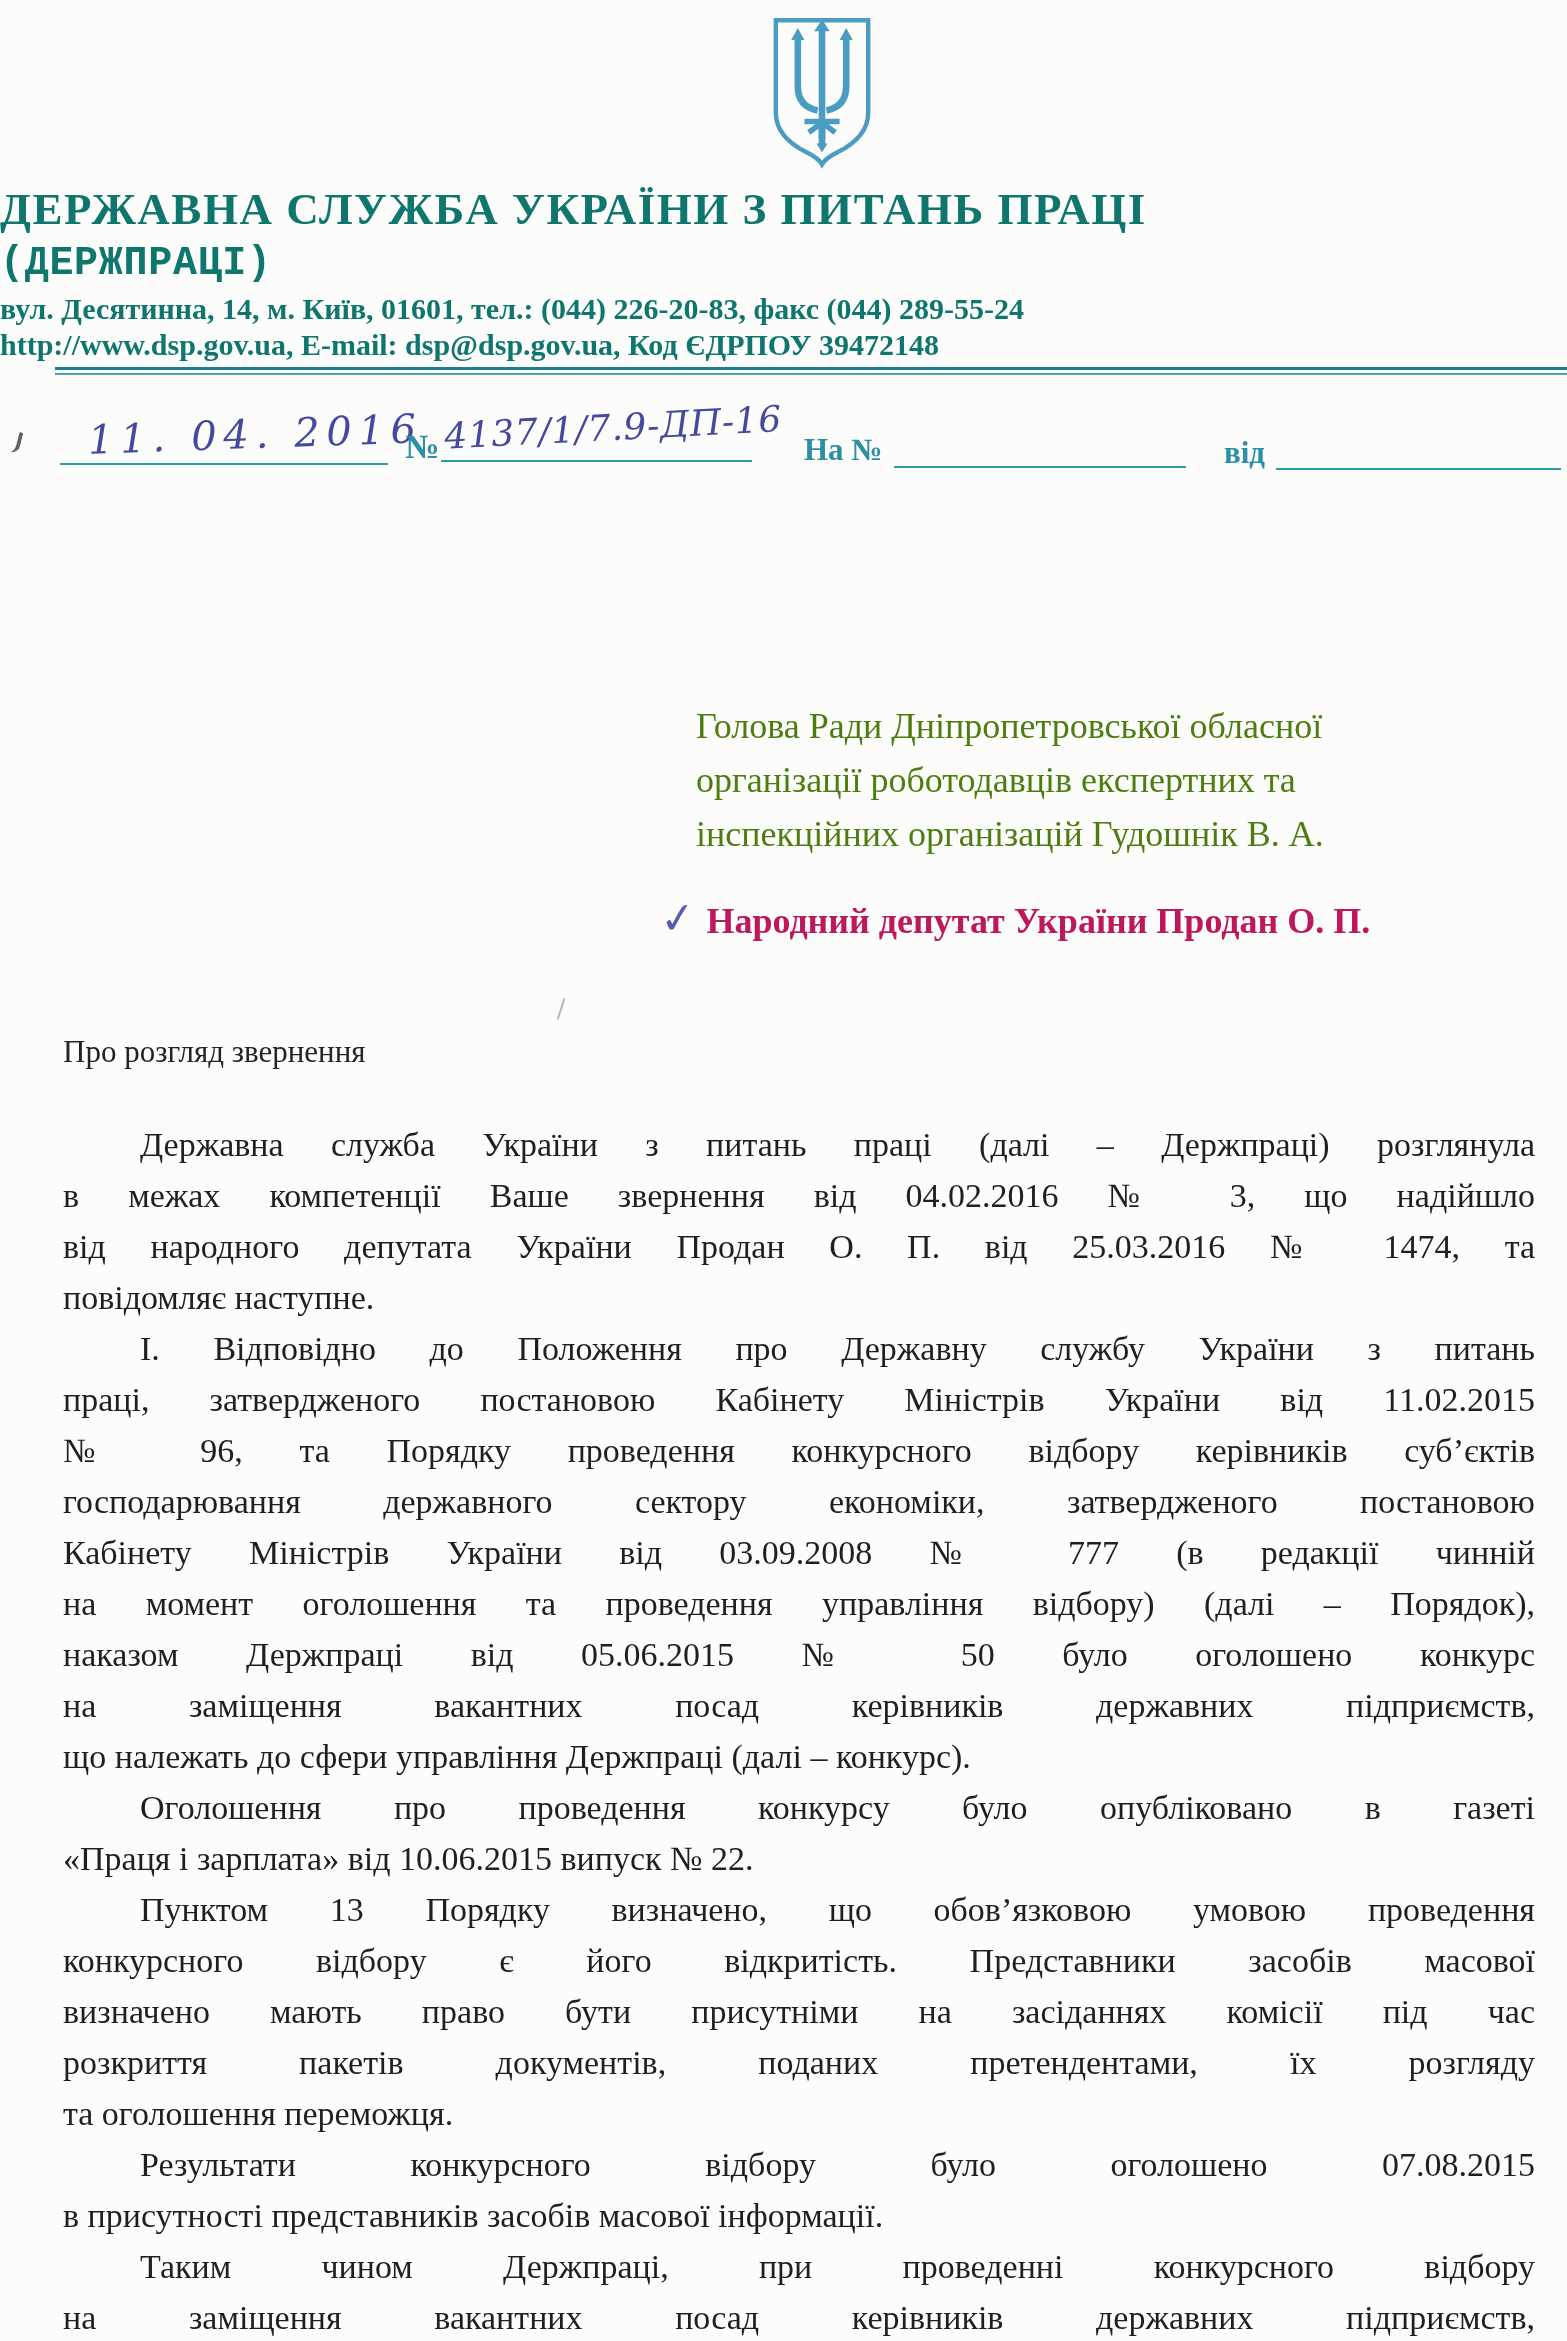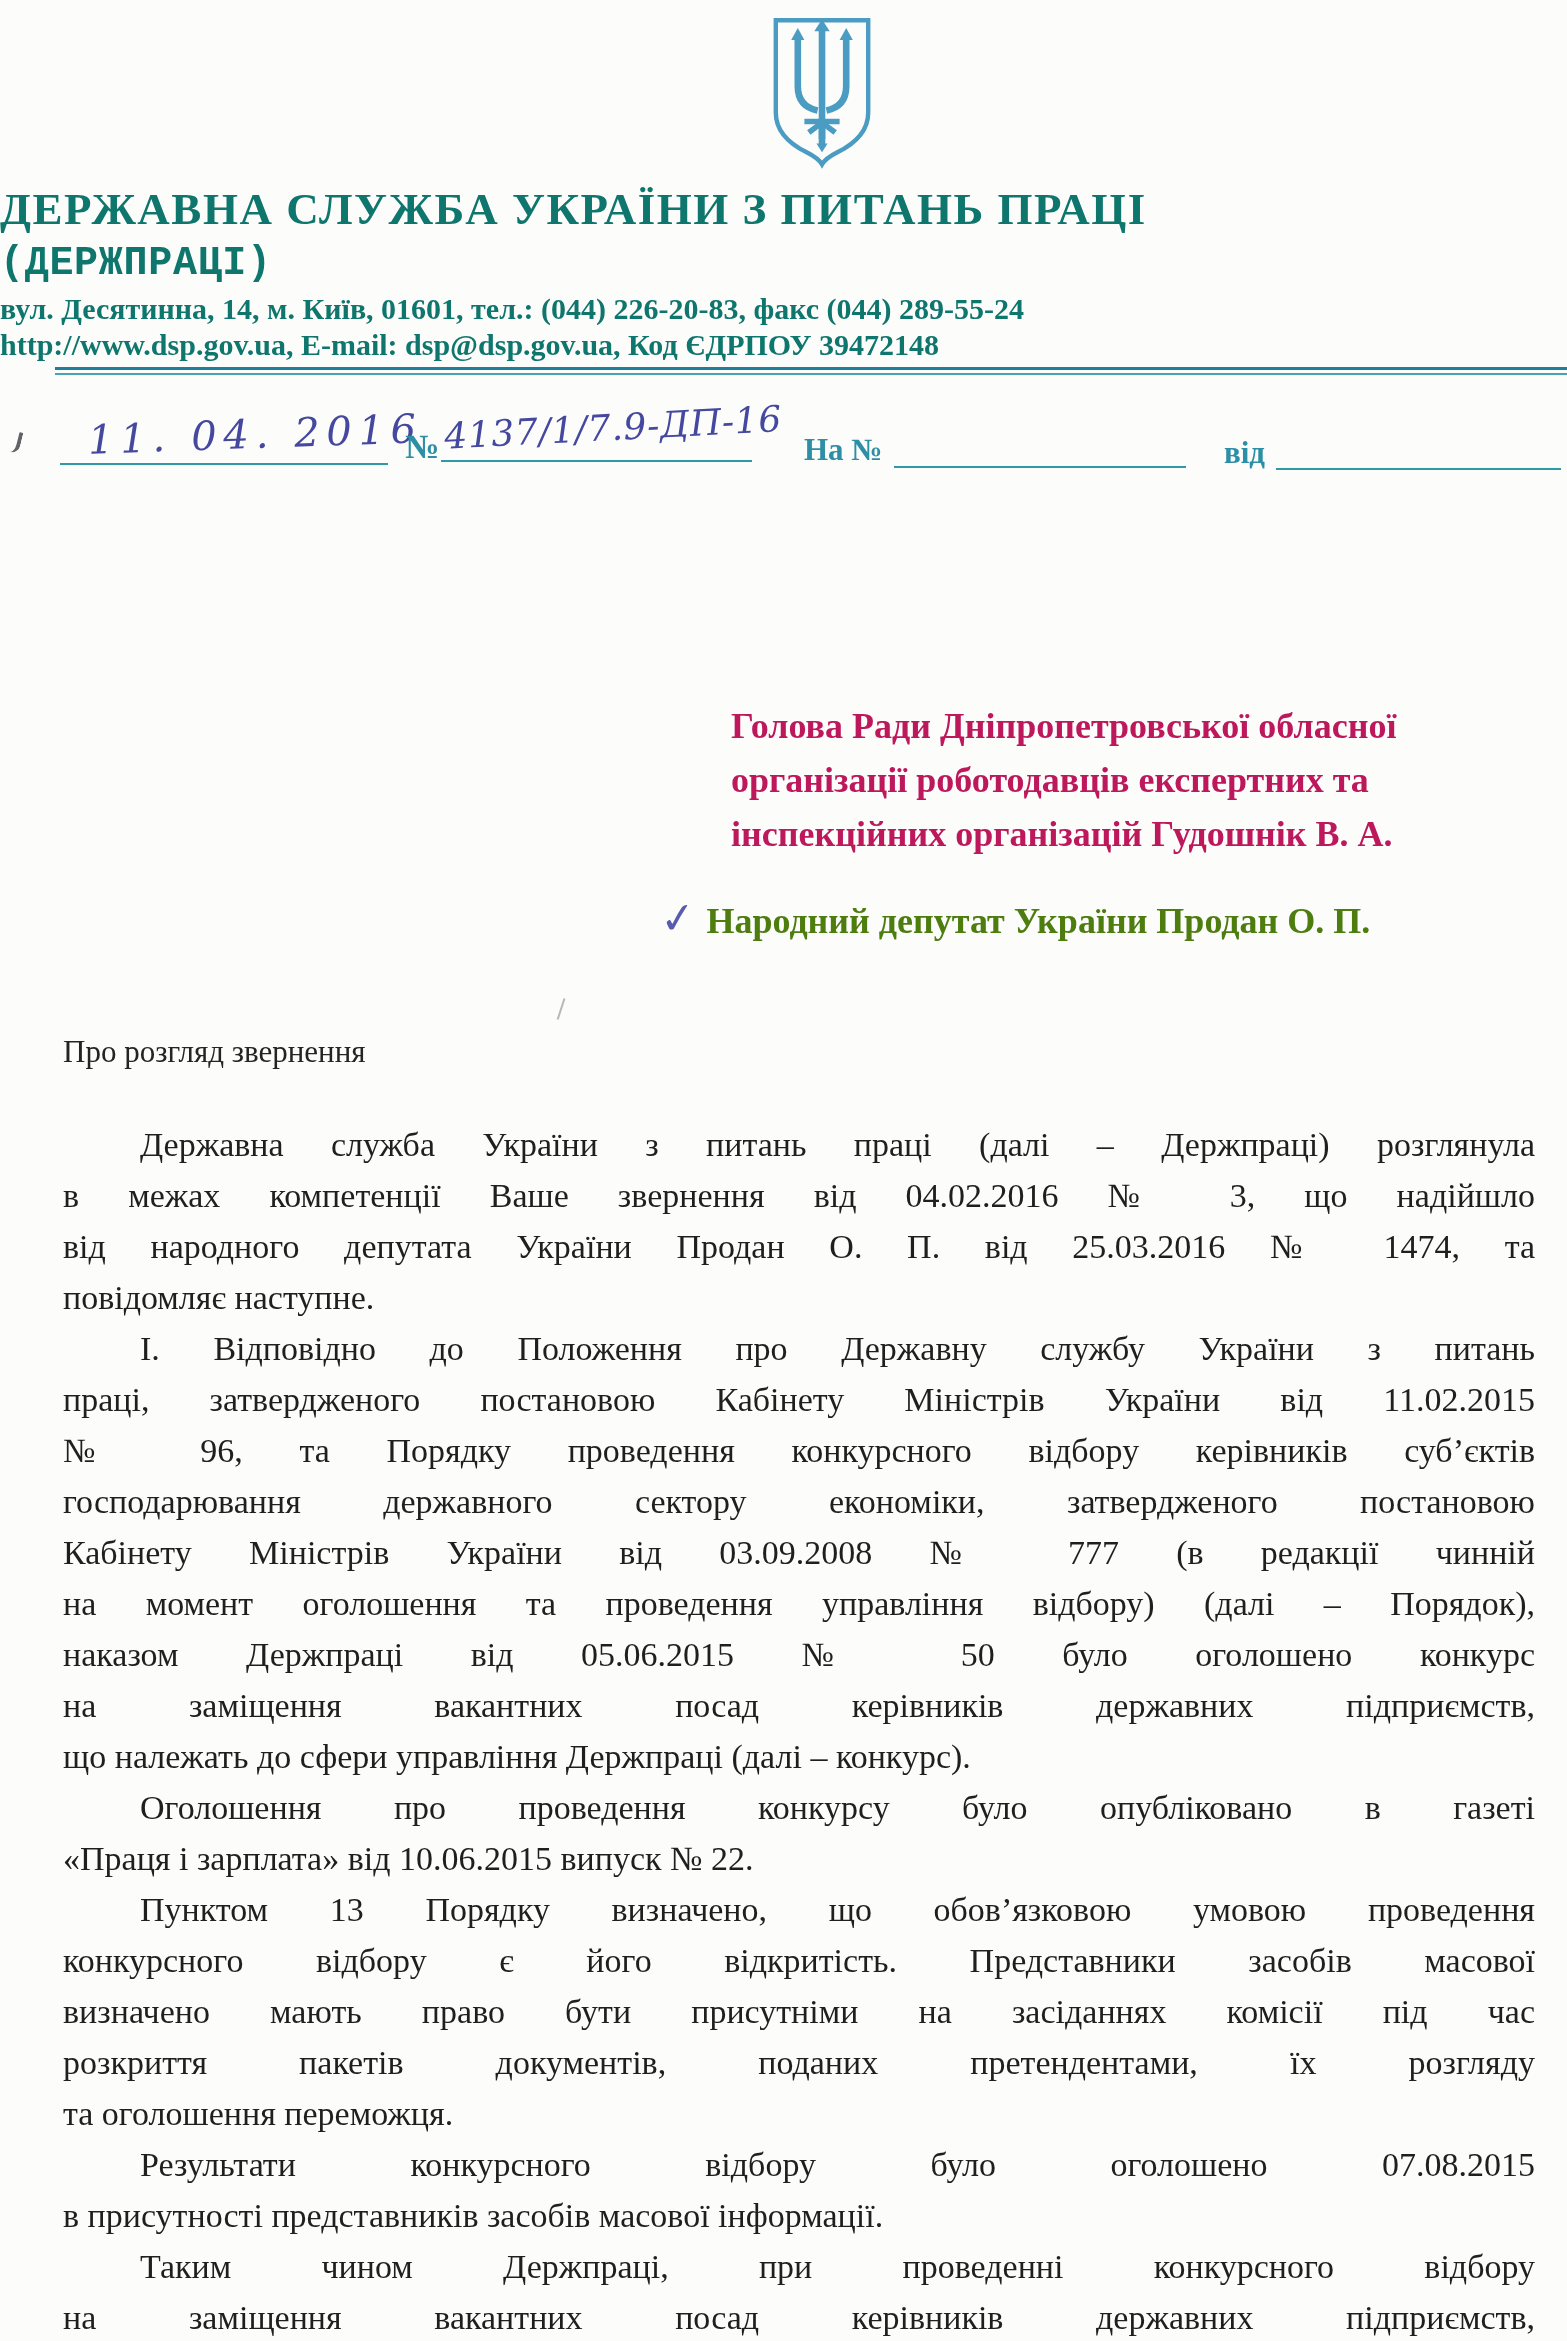--- a/index.html
+++ b/index.html
@@ -28,26 +28,26 @@
         font-family:"DejaVu Serif","Liberation Serif",serif; white-space:nowrap; }
   .hw-date   { left:88px; top:411px; font-size:40px; letter-spacing:6.7px; transform:rotate(-2deg); }
   .hw-number { left:444px; top:407px; font-size:36px; letter-spacing:0.7px; transform:rotate(-3deg); }
   .uline { position:absolute; height:2.2px; background:#2d9aa4; }
   .u-date     { left:60px;   top:463px; width:328px; }
   .u-number   { left:441px;  top:460px; width:311px; }
   .u-incoming { left:894px; top:466px; width:292px; }
   .u-from     { left:1276px; top:468px; width:285px; }
   
   .recipient-block { position:absolute; left:696px; top:699px; width:820px;
-    font-size:36px; font-weight:bold; color:#be185d;margin-left:35px; }
+    font-size:36px; font-weight:normal; color:#4d7c0f; }
   .recipient-block .rline { height:54px; line-height:54px; white-space:nowrap; }
   .deputy-line { position:absolute; left:660px; top:897px; display:flex; align-items:flex-start; }
   .checkmark { font-size:43px; line-height:43px; color:#575cb0; margin-right:10.4px;
     font-family:"DejaVu Sans",sans-serif; transform:rotate(-6deg); }
-  .deputy-text { font-size:36px; font-weight:bold; color:#4d7c0f; white-space:nowrap; padding-top:3px; }
+  .deputy-text { font-size:36px; font-weight:bold; color:#be185d; white-space:nowrap; padding-top:3px; }
   
   .subject { position:absolute; left:63px; top:1034px; font-size:31px; color:#242424; }
   .body-text { position:absolute; left:63px; right:33px; top:1119px; font-size:34px; color:#1f1f1f; }
   .bl { height:51px; line-height:51px; white-space:nowrap; overflow:visible; }
   .j  { text-align:justify; text-align-last:justify; white-space:normal; }
   .l  { text-align:left; }
   .ind { text-indent:77px; }
   
   .ink-mark { position:absolute; left:9px; top:431px; width:7.5px; height:22.4px;
     border-right:4.5px solid #3c3c44; border-radius:0 0 9px 0; transform:rotate(14deg); opacity:.8; }

